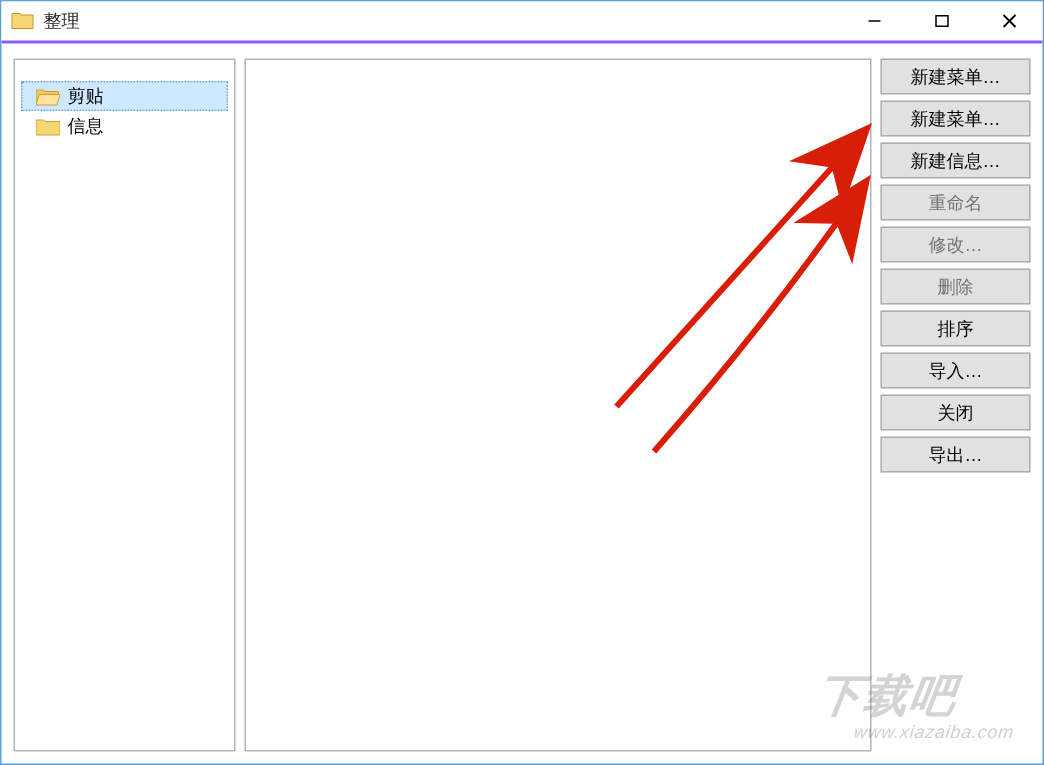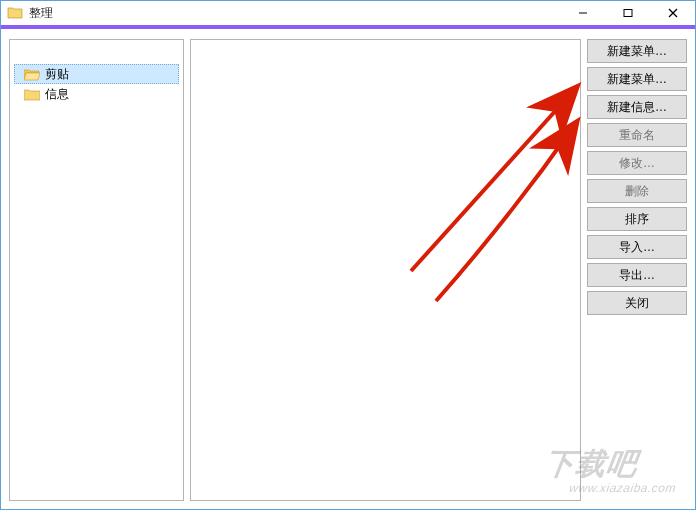--- a/index.html
+++ b/index.html
@@ -9,44 +9,44 @@
   width: 696px; height: 510px;
   border: 1px solid #5aa2d8;
   display: flex; flex-direction: column;
   position: relative;
 }
 
 
 .titlebar {
   height: 28px; background: #fff;
   display: flex; align-items: center;
-  border-bottom: 4px solid #8b5cf6;
+  border-bottom: 2px solid #8b5cf6;
   padding-left: 6px;
   font-size: 12px; color: #222;
 }
 .titlebar .icon { width: 16px; height: 16px; margin-right: 6px; display: inline-flex; }
 .titlebar .controls { margin-left: auto; display: flex; }
 .titlebar .ctl {
   width: 45px; height: 28px;
   display: flex; align-items: center; justify-content: center;
   font-size: 13px; color: #333;
 }
 
 
 .body {
   flex: 1; display: flex;
   padding: 10px 8px 8px 8px;
   gap: 6px;
 }
 
 .tree-pane {
-  width: 175px; height: 100%;
+  width: 148px; height: 100%;
   border: 1px solid #b3b3b3;
   background: #fff;
-  padding: 24px 4px;
+  padding: 14px 4px;
   font-size: 12px;
 }
 .tree-item {
   display: flex; align-items: center;
   height: 20px; padding: 0 2px 0 10px;
   color: #000;
 }
 .tree-item.selected {
   background: #cde8ff; border: 1px dotted #7aa7d9;
   padding: 0 1px 0 9px;
@@ -150,22 +150,22 @@
 
     <div class="btn-col">
       <div class="btn">新建菜单…</div>
       <div class="btn">新建菜单…</div>
       <div class="btn">新建信息…</div>
       <div class="btn disabled">重命名</div>
       <div class="btn disabled">修改…</div>
       <div class="btn disabled">删除</div>
       <div class="btn">排序</div>
       <div class="btn">导入…</div>
+      <div class="btn">关闭</div>
       <div class="btn">导出…</div>
-      <div class="btn">关闭</div>
     </div>
 
   </div>
 
   <svg class="arrows" width="696" height="510">
     <defs>
       <marker id="ah" markerWidth="14" markerHeight="12" refX="12" refY="6" orient="auto">
         <path d="M0 0 L14 6 L0 12 L4 6 Z" fill="#d81e06"></path>
       </marker>
     </defs>

